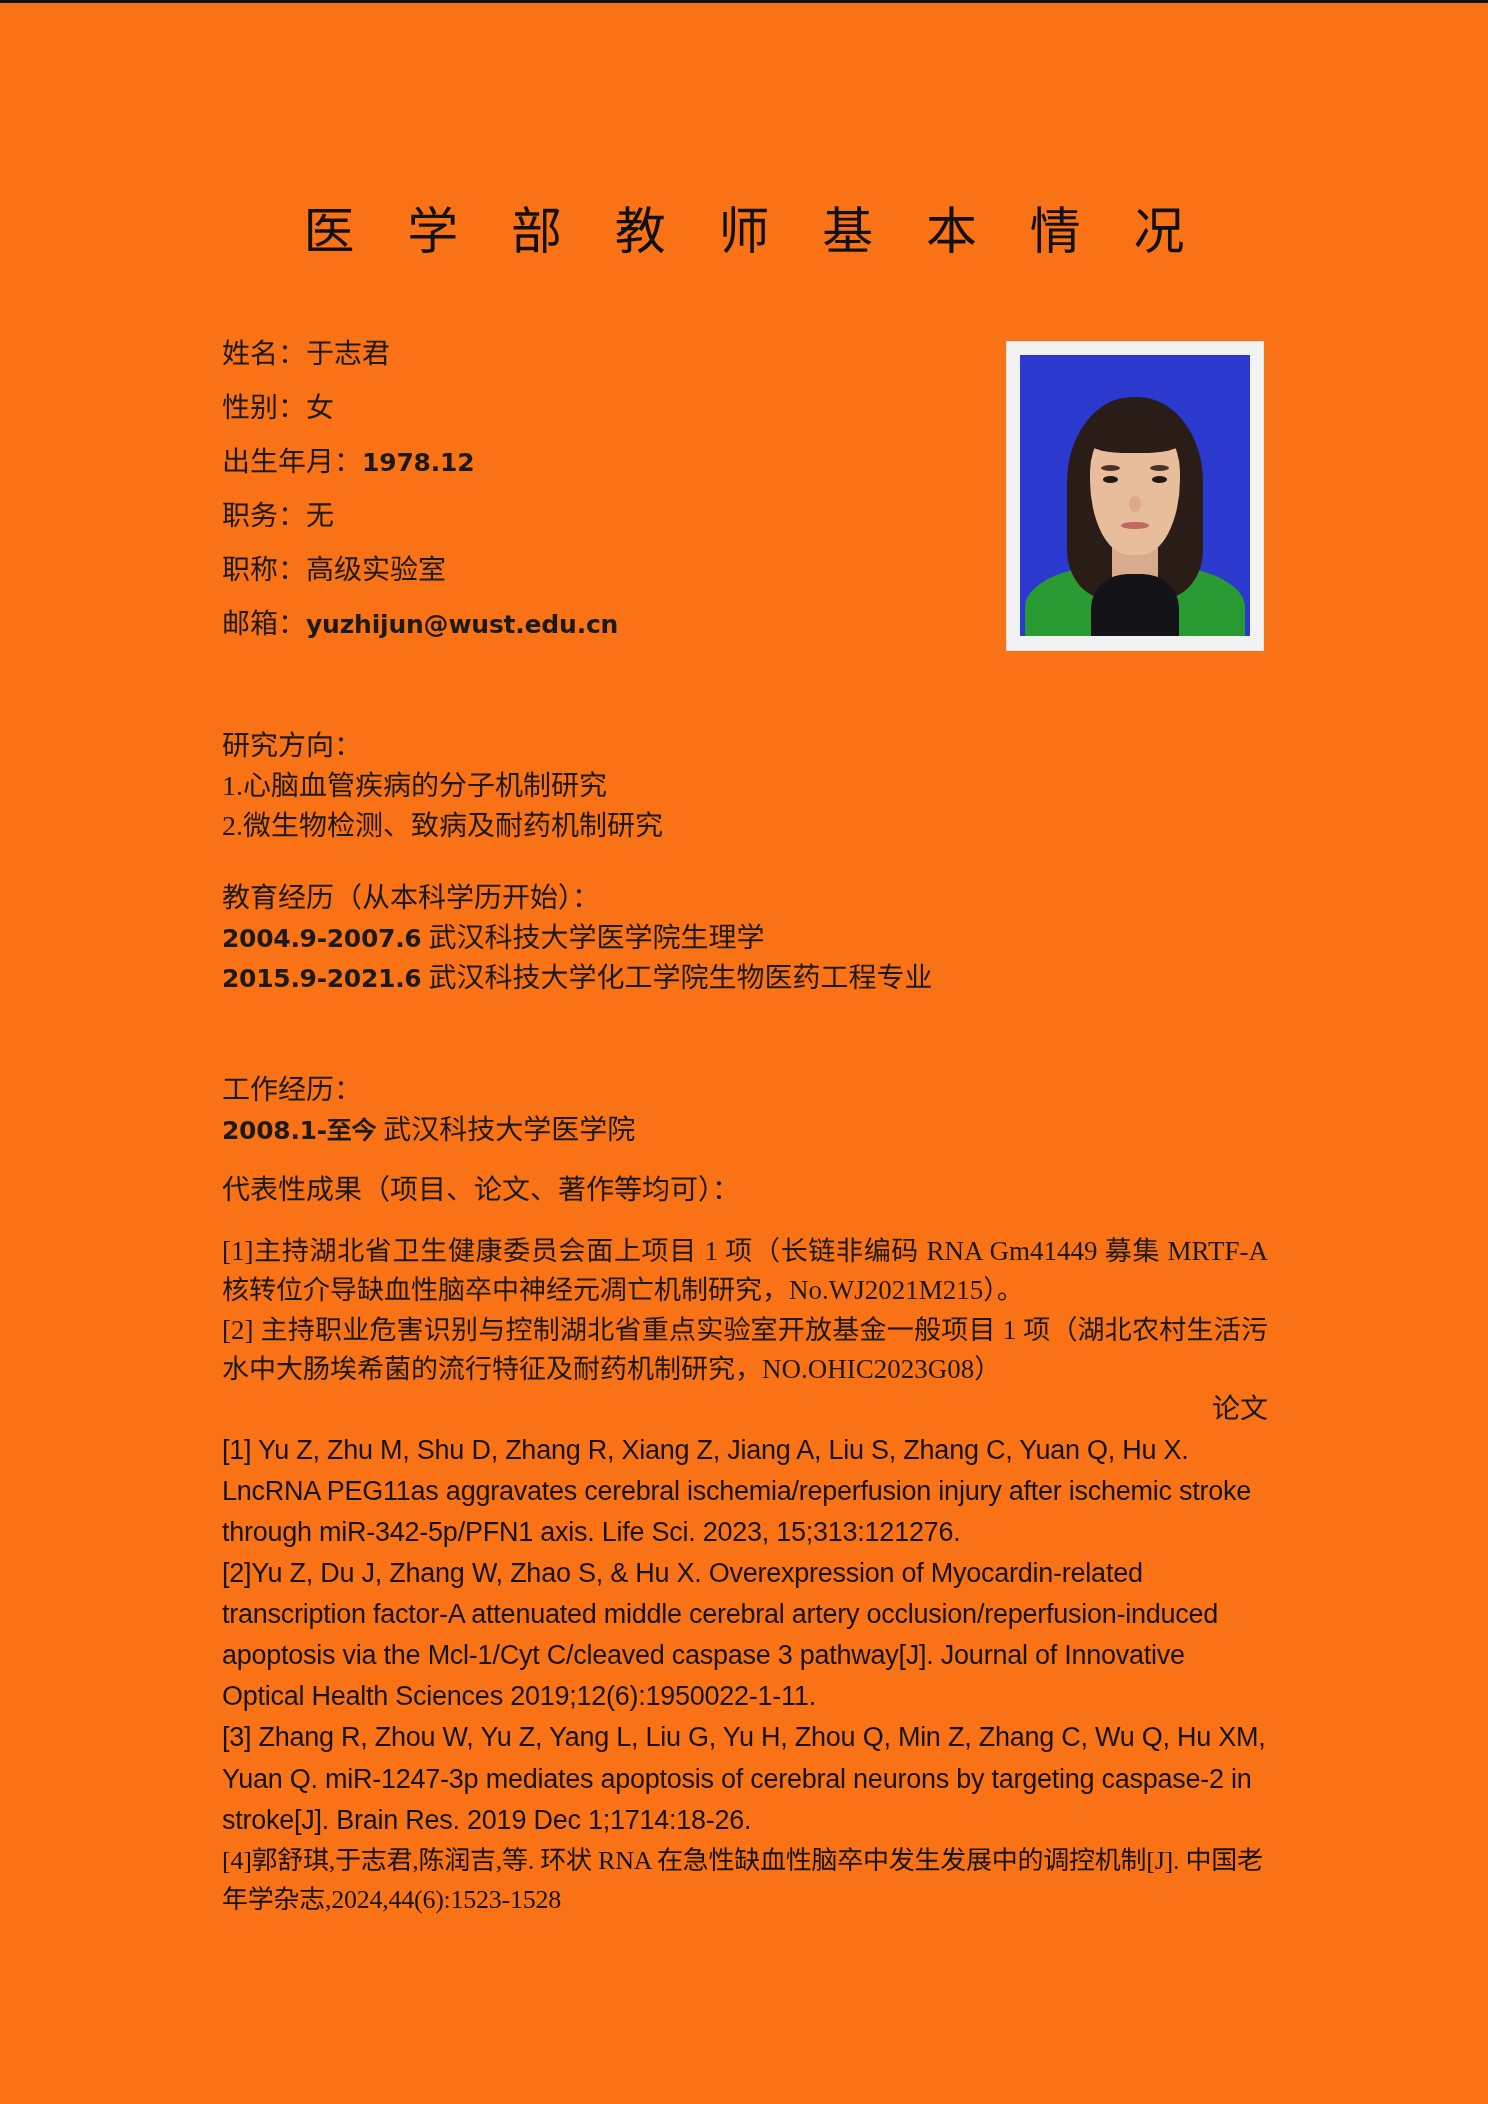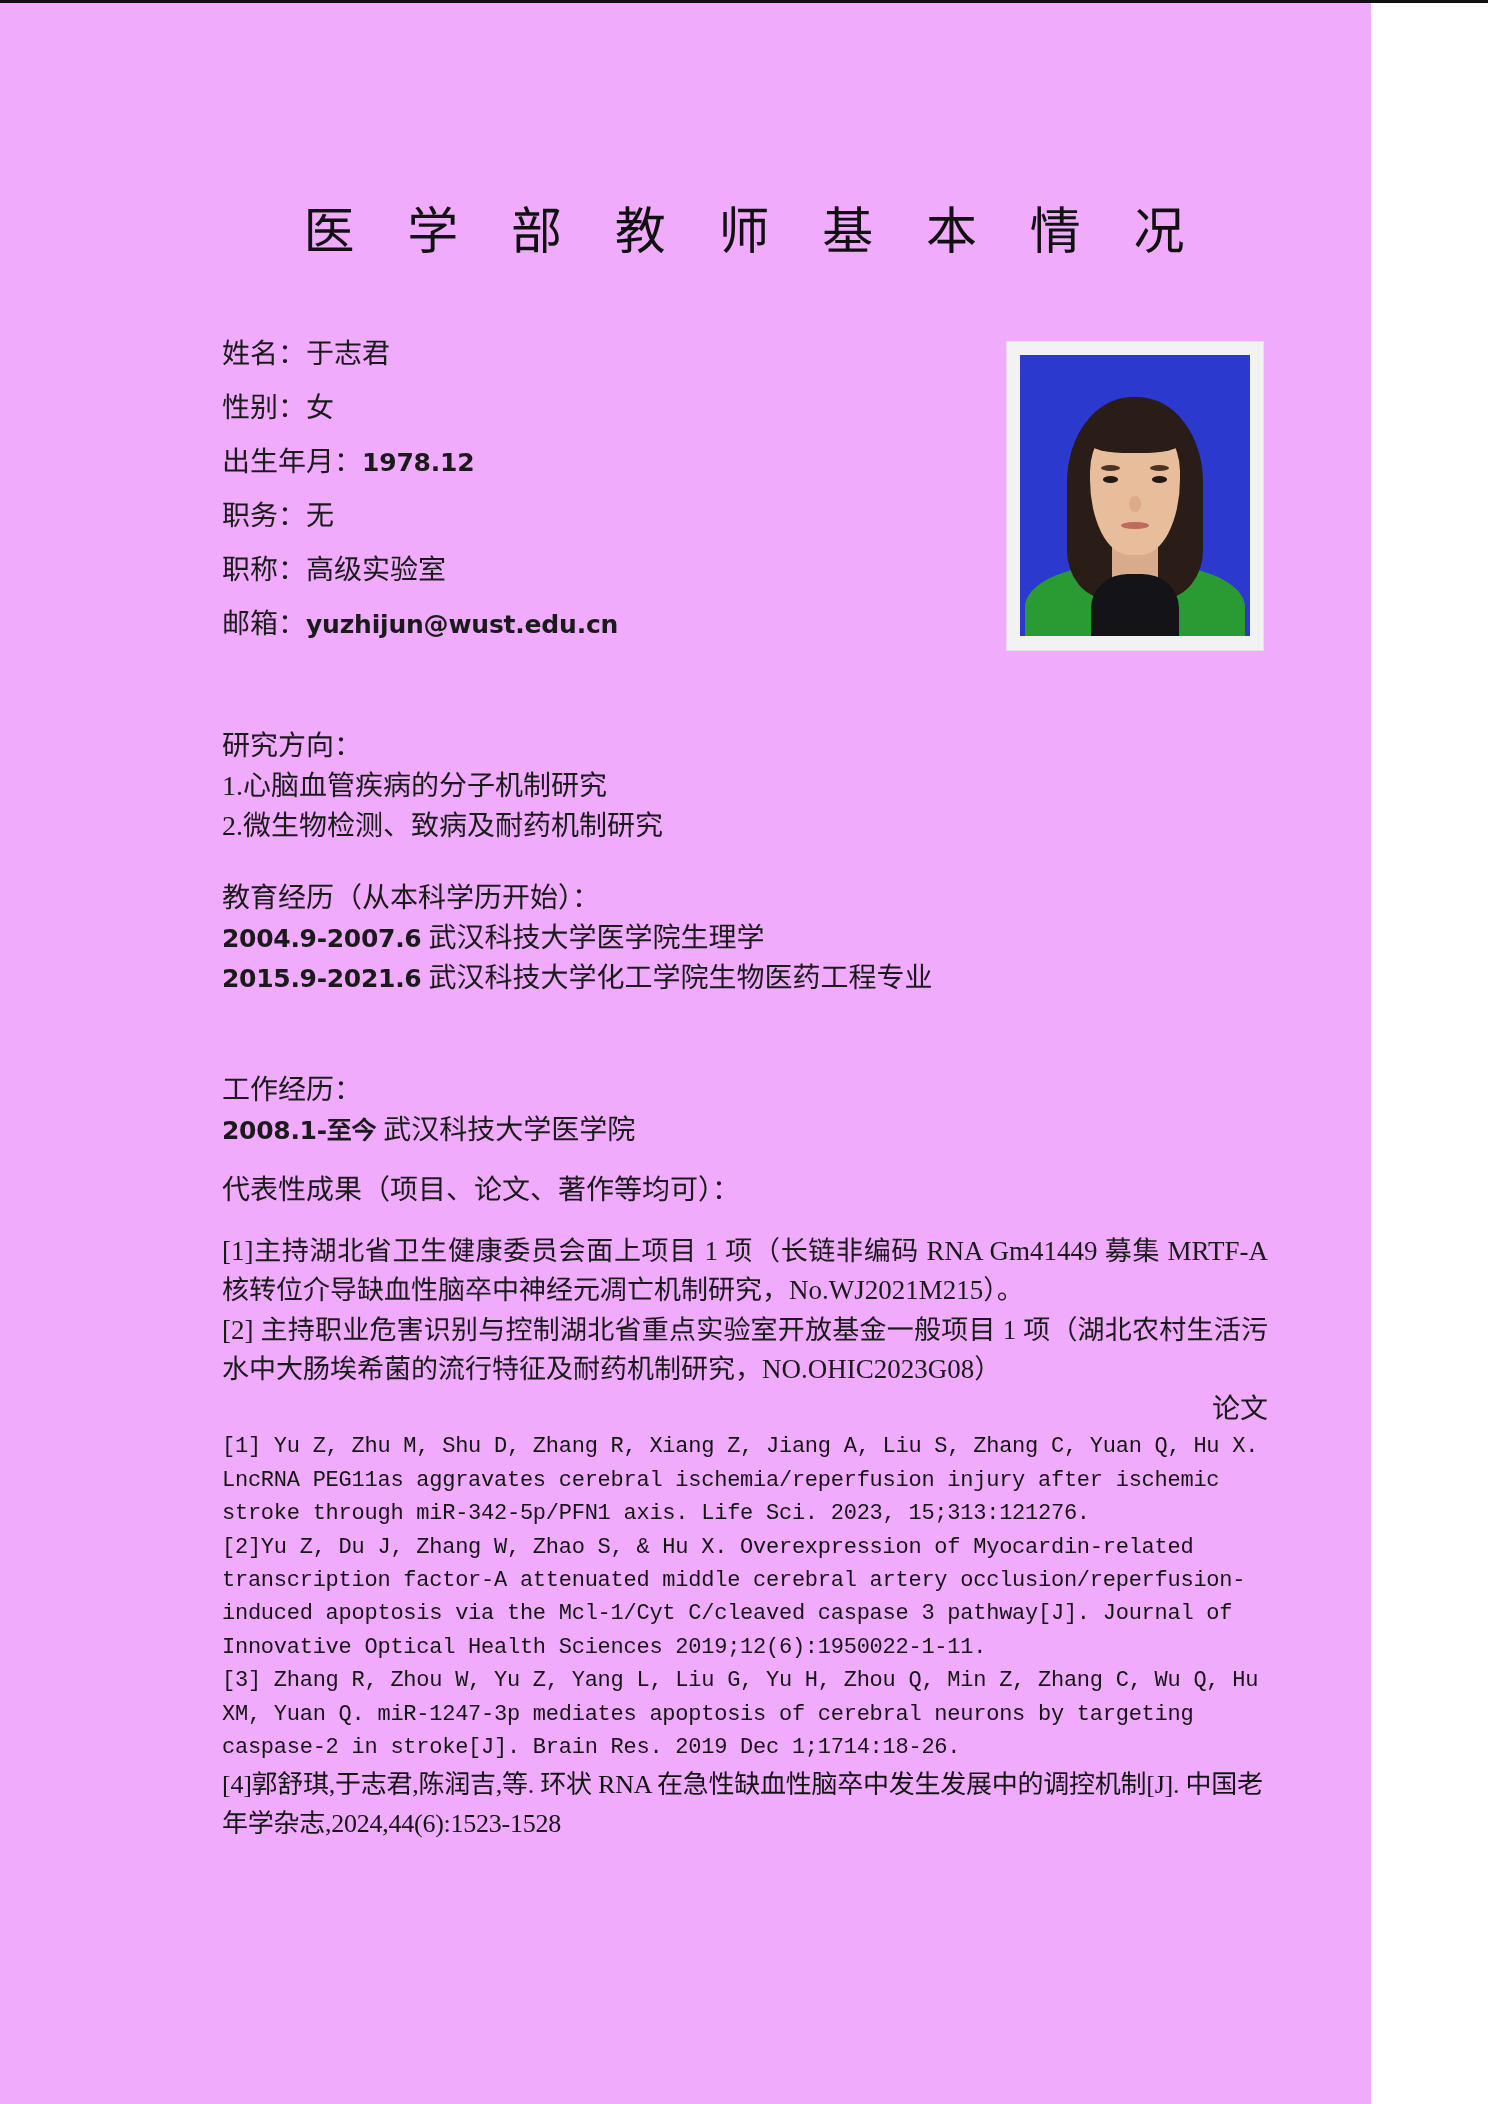--- a/index.html
+++ b/index.html
@@ -11,23 +11,23 @@
   body {
     width: 1488px;
     height: 2104px;
     font-family: "Liberation Serif", "DejaVu Serif", serif;
     color: #1a1a1a;
     position: relative;
     overflow: hidden;
   }
   .page {
     position: relative;
-    width: 1371px;
+    width: 1488px;
     height: 2104px;
-    background: #f0abfc;
+    background: #f97316;
     box-sizing: border-box;
   }
   .top-rule {
     position: absolute;
     top: 0; left: 0;
     width: 1488px;
     height: 3px;
     background: #111111;
   }
 
@@ -240,22 +240,22 @@
     font-family: "Liberation Serif", "DejaVu Serif", serif;
     color: #1a1a1a;
   }
   .papers-label {
     font-size: 28px;
     line-height: 1.46;
     font-family: "Liberation Serif", "DejaVu Serif", serif;
     text-align: right;
   }
   .ref {
-    font-family: Liberation Mono, monospace;
-    font-size: 22px;
+    font-family: Liberation Sans, sans-serif;
+    font-size: 27px;
     line-height: 1.52;
     color: #141414;
     letter-spacing: -0.25px;
   }
   .ref.cjk {
     font-family: "Liberation Serif", "DejaVu Serif", serif;
     font-size: 26px;
   }
 </style>
 </head>

